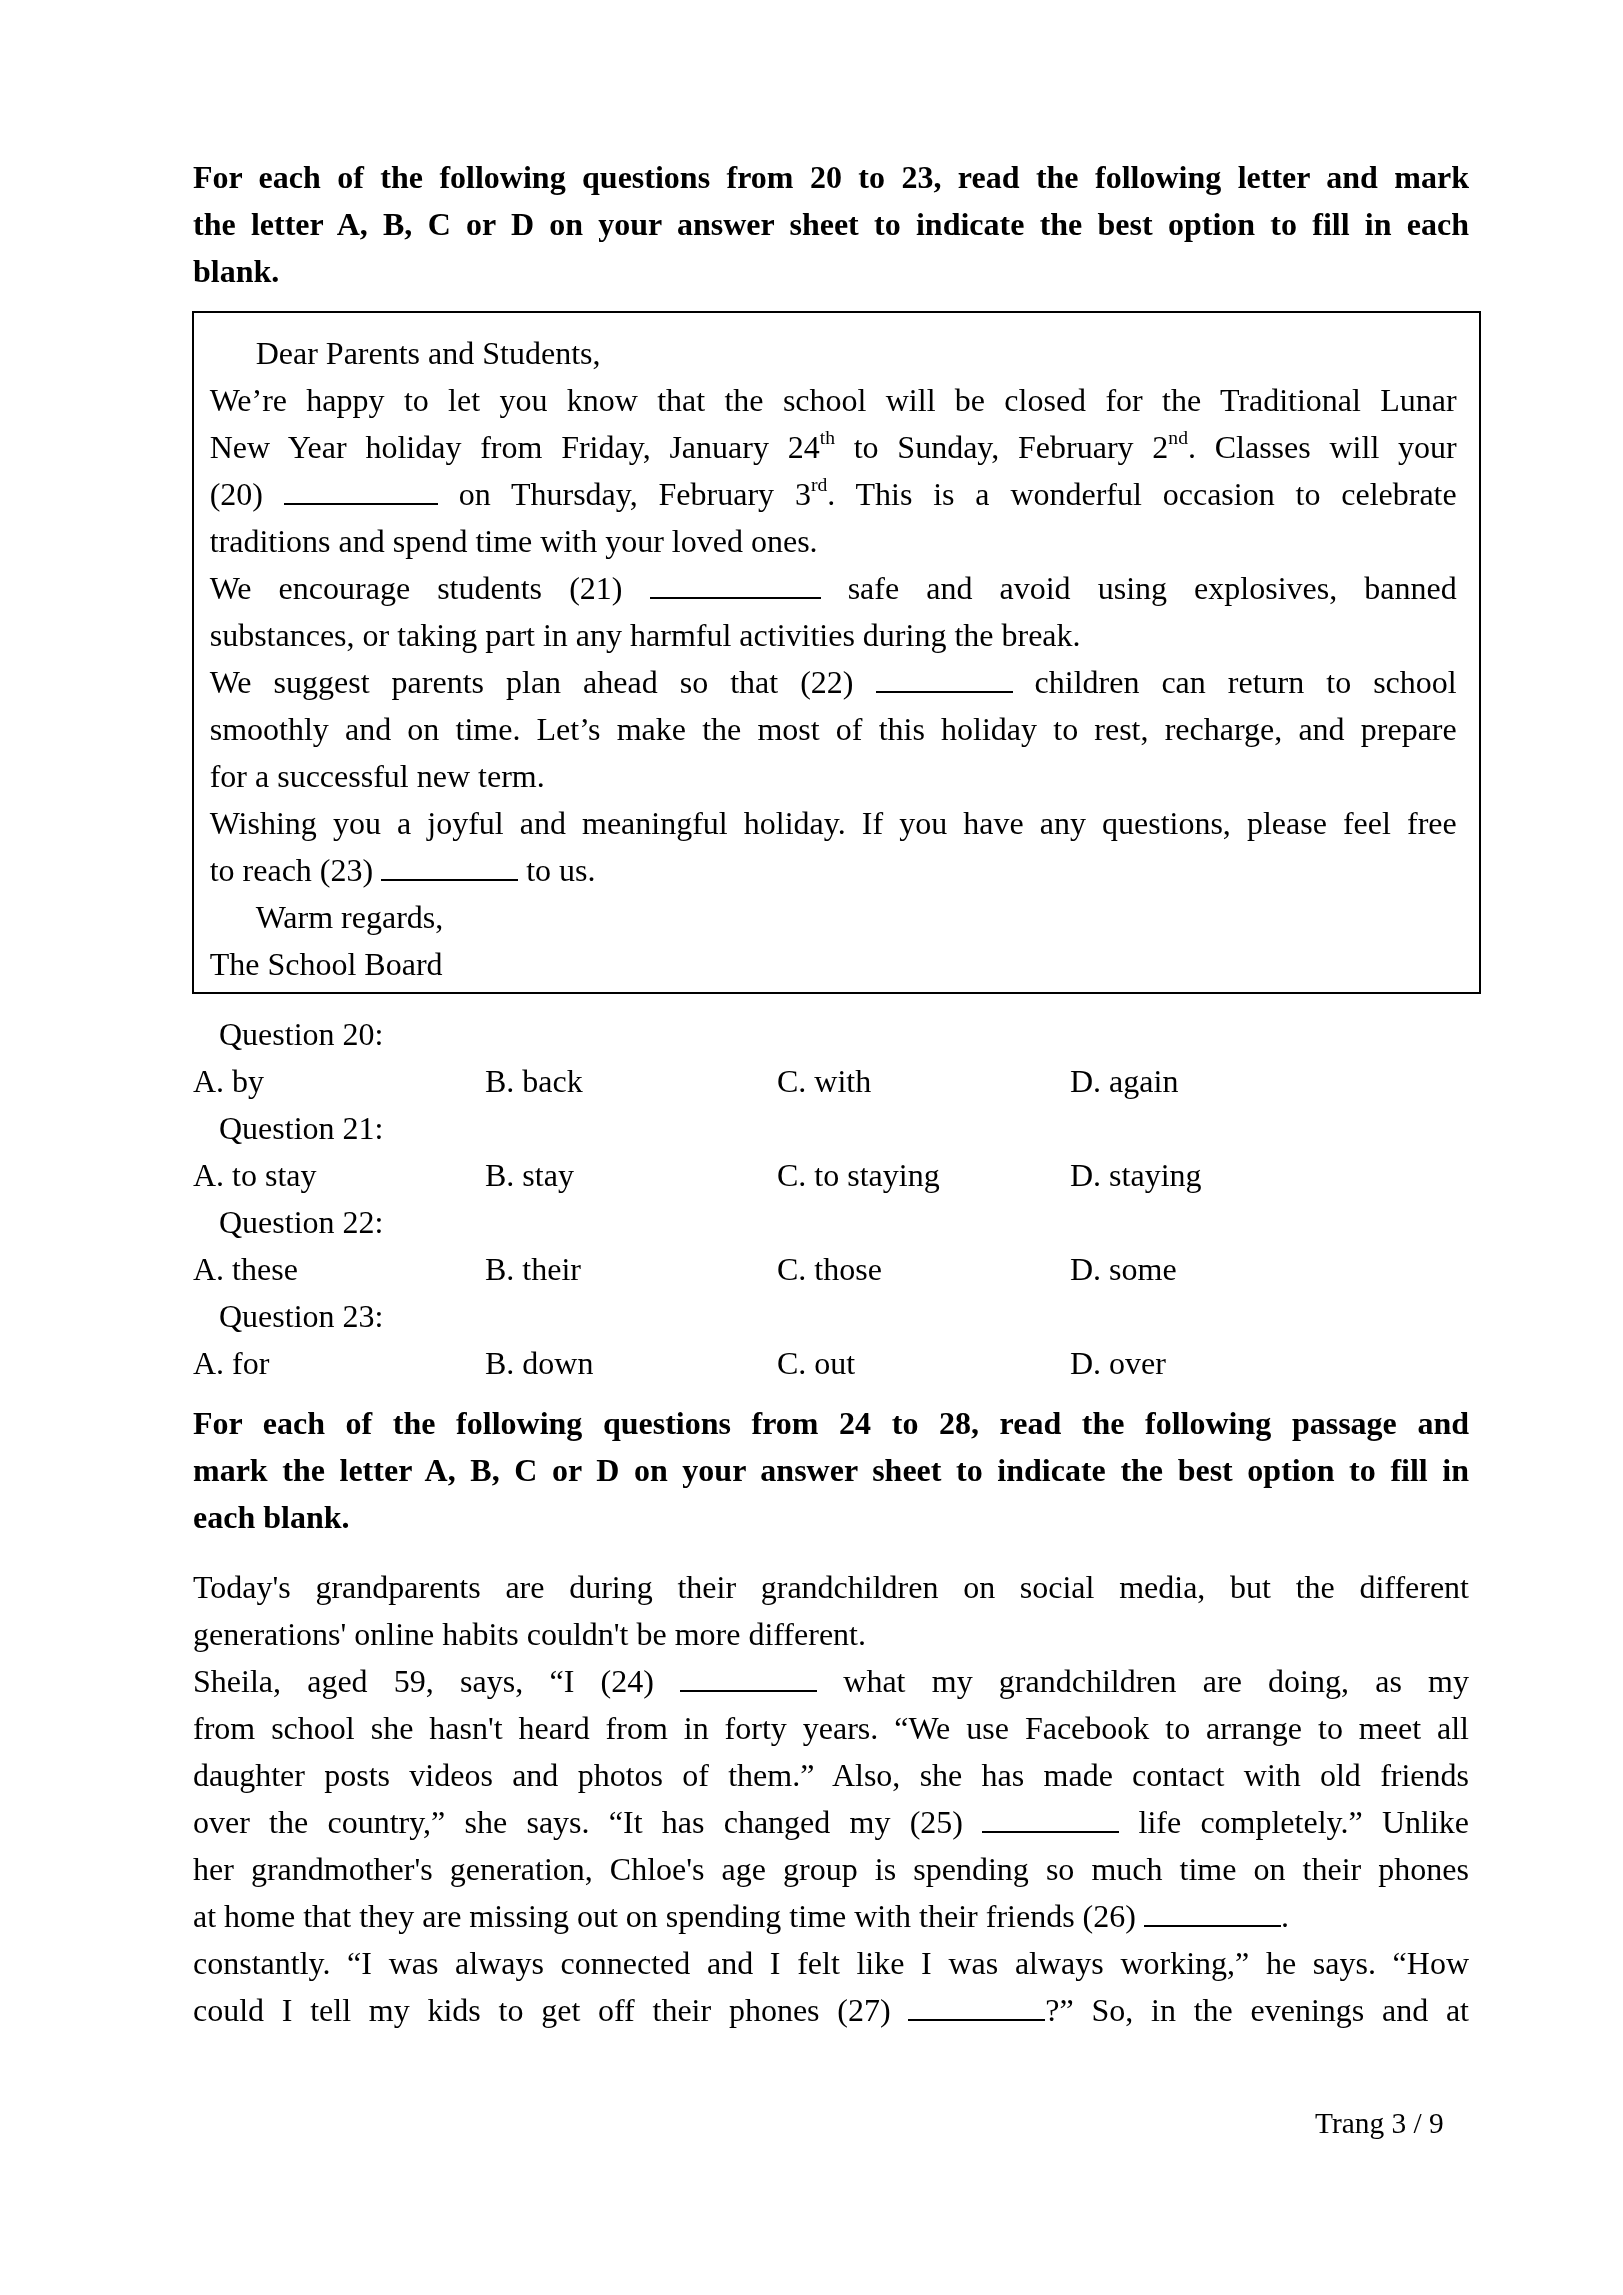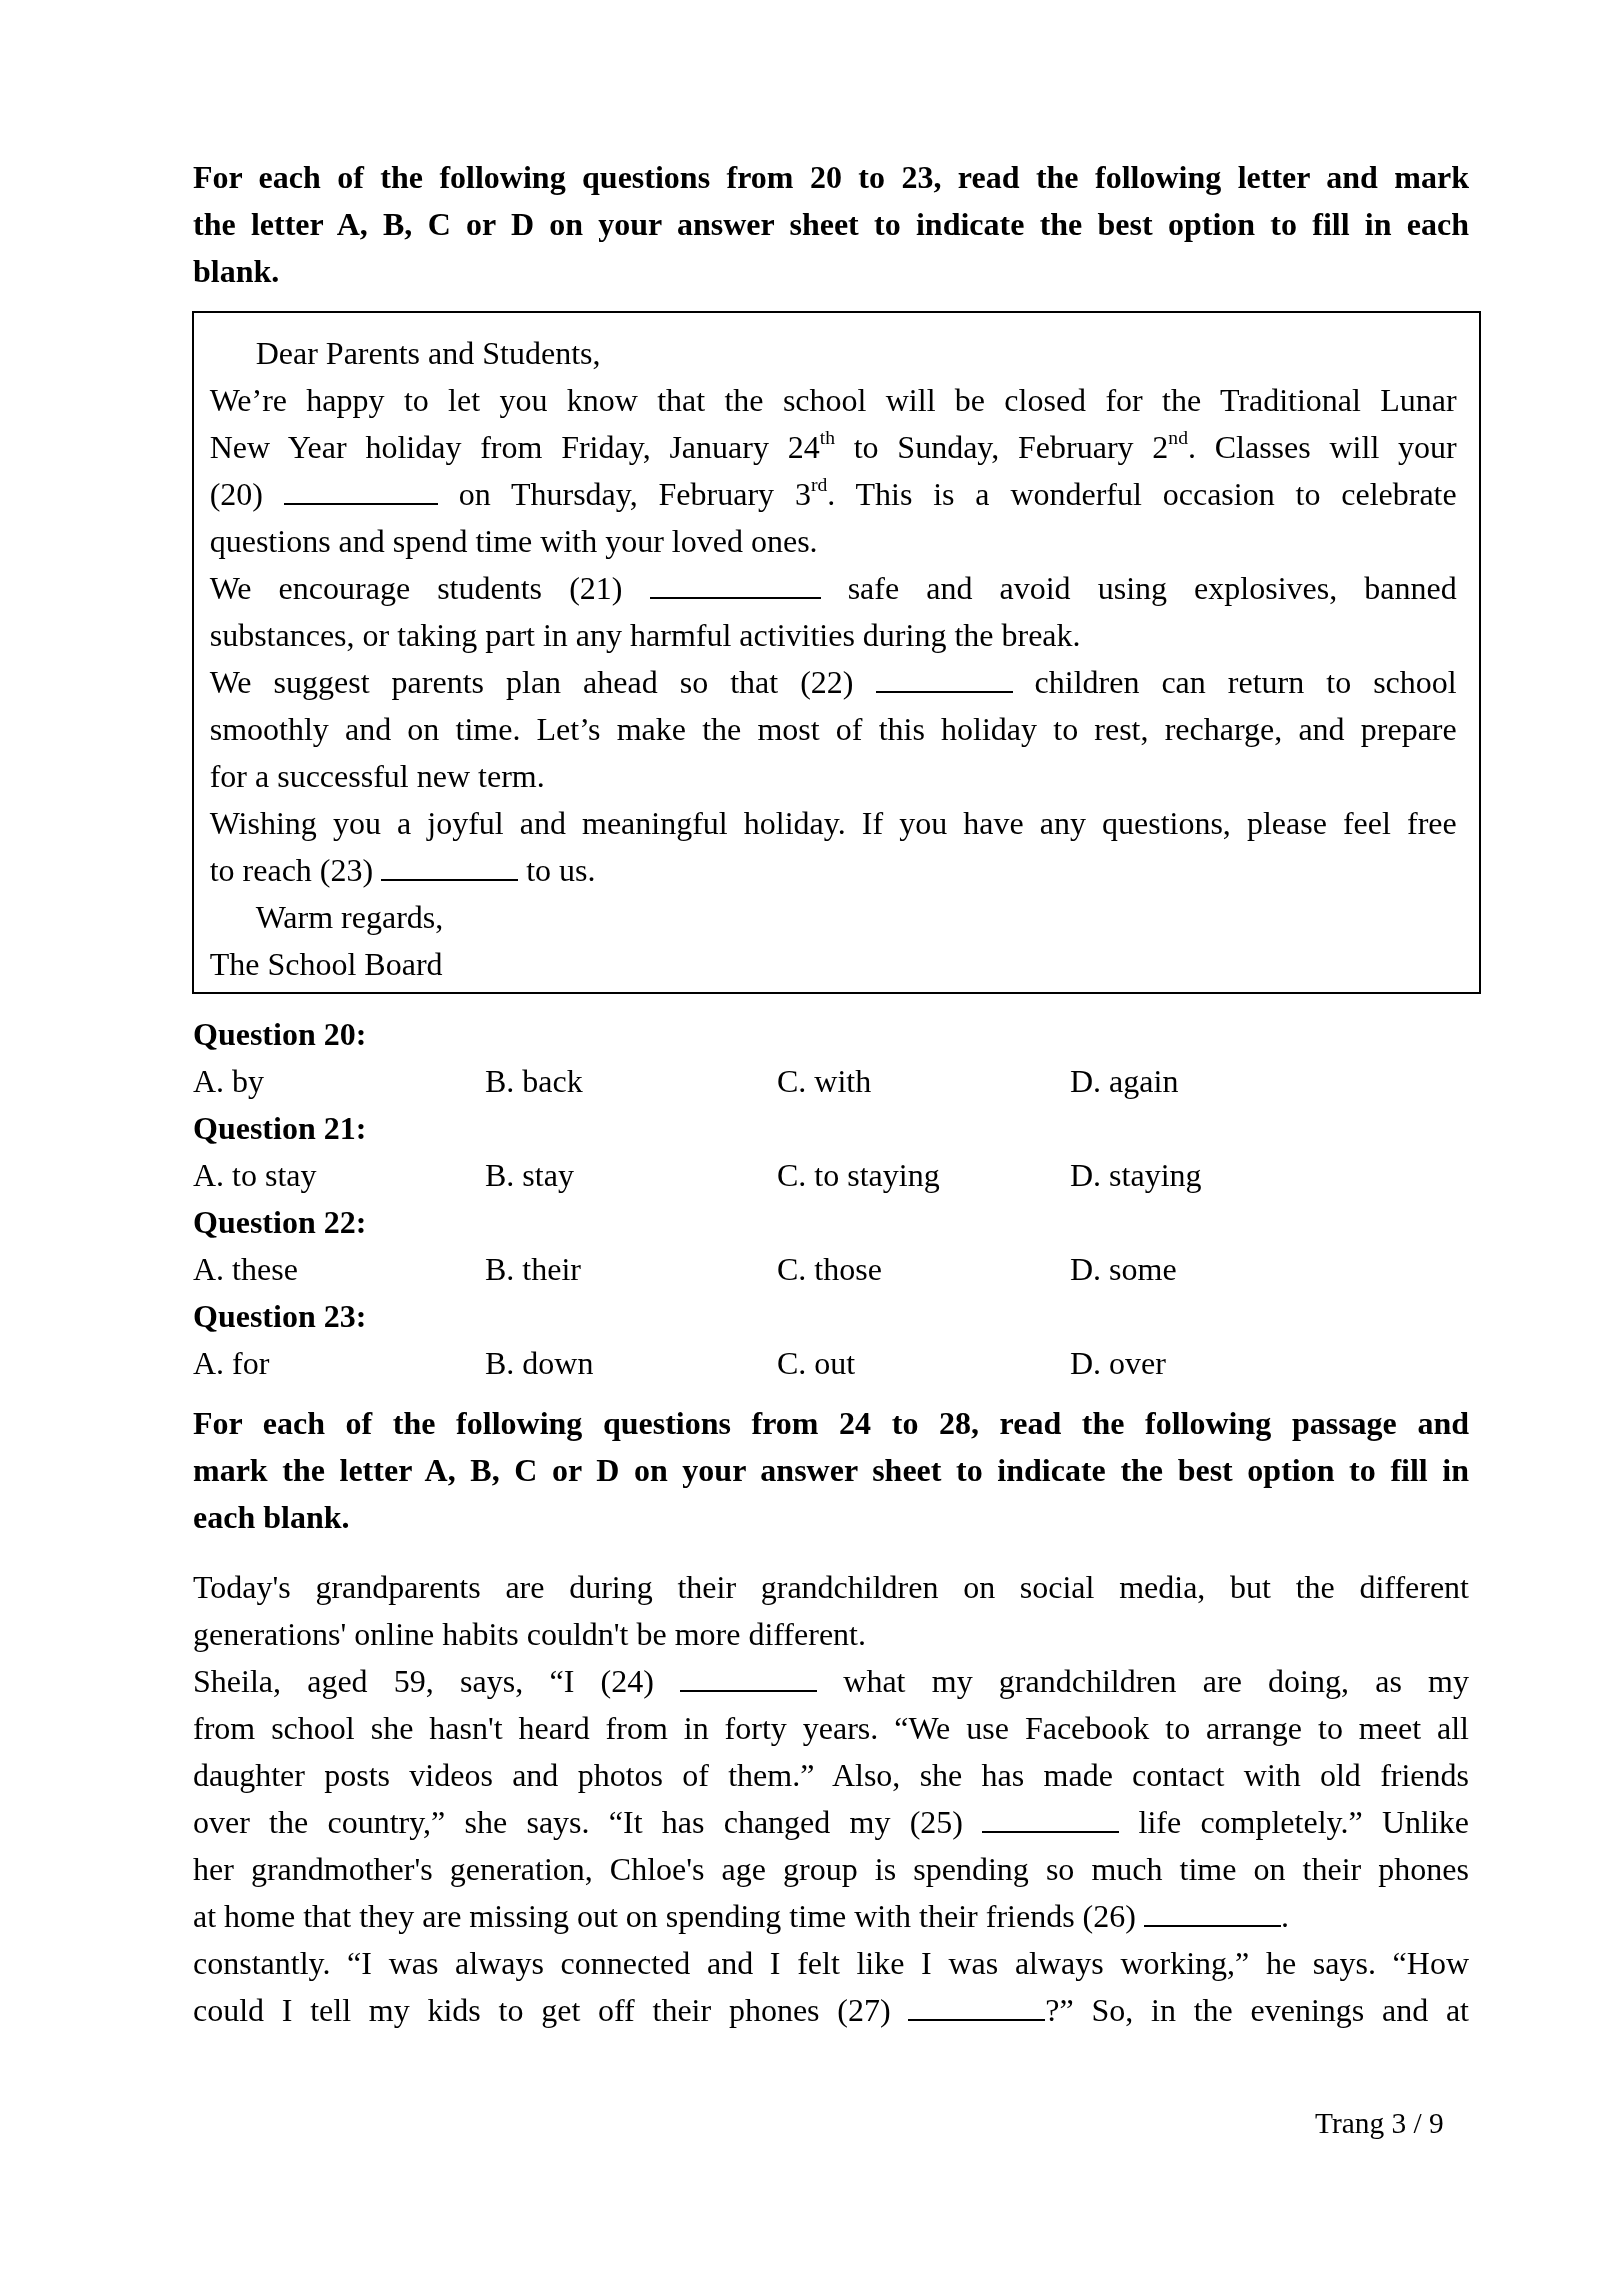--- a/index.html
+++ b/index.html
@@ -20,21 +20,21 @@
   .indent { padding-left: 46px; }
 
   #instr1 { top: 154px; }
   #letter-box {
     position: absolute; left: 192px; top: 311px; width: 1263px; height: 679px;
     border: 2.6px solid #000; padding: 0 11px; box-sizing: content-box;
   }
   #letter-box .inner { position: absolute; top: 17px; left: 15.7px; width: 1247px; }
 
   #questions { top: 1011px; }
-  .q-head { font-weight: bold; display: block; }
+  .q-head { font-weight: normal; display: block; margin-left: 26px; }
   .opts { display: flex; }
   .opts span { display: block; }
   .opt-a { width: 292px; }
   .opt-b { width: 292px; }
   .opt-c { width: 293px; }
 
   #instr2 { top: 1400px; }
   #passage { top: 1564px; }
   #footer { position: absolute; top: 2100px; left: 1315px; font-size: 29.4px; }
 </style>
@@ -46,21 +46,21 @@
   <span class="jline">the letter A, B, C or D on your answer sheet to indicate the best option to fill in each</span>
   <span class="line">blank.</span>
 </div>
 
 <div id="letter-box">
   <div class="inner">
     <span class="line indent">Dear Parents and Students,</span>
     <span class="jline">We’re happy to let you know that the school will be closed for the Traditional Lunar</span>
     <span class="jline"><span>New Year holiday from Friday, January 24</span><sup>th</sup><span> to Sunday, February 2</span><sup>nd</sup><span>. Classes will your</span></span>
     <span class="jline"><span>(20) </span><span class="blank b-md"></span><span> on Thursday, February 3</span><sup>rd</sup><span>. This is a wonderful occasion to celebrate</span></span>
-    <span class="line">questions and spend time with your loved ones.</span>
+    <span class="line">traditions and spend time with your loved ones.</span>
     <span class="jline"><span>We encourage students (21) </span><span class="blank b-lg"></span><span> safe and avoid using explosives, banned</span></span>
     <span class="line">substances, or taking part in any harmful activities during the break.</span>
     <span class="jline"><span>We suggest parents plan ahead so that (22) </span><span class="blank b-sm"></span><span> children can return to school</span></span>
     <span class="jline">smoothly and on time. Let’s make the most of this holiday to rest, recharge, and prepare</span>
     <span class="line">for a successful new term.</span>
     <span class="jline">Wishing you a joyful and meaningful holiday. If you have any questions, please feel free</span>
     <span class="line"><span>to reach (23) </span><span class="blank b-sm"></span><span> to us.</span></span>
     <span class="line indent">Warm regards,</span>
     <span class="line">The School Board</span>
   </div>

